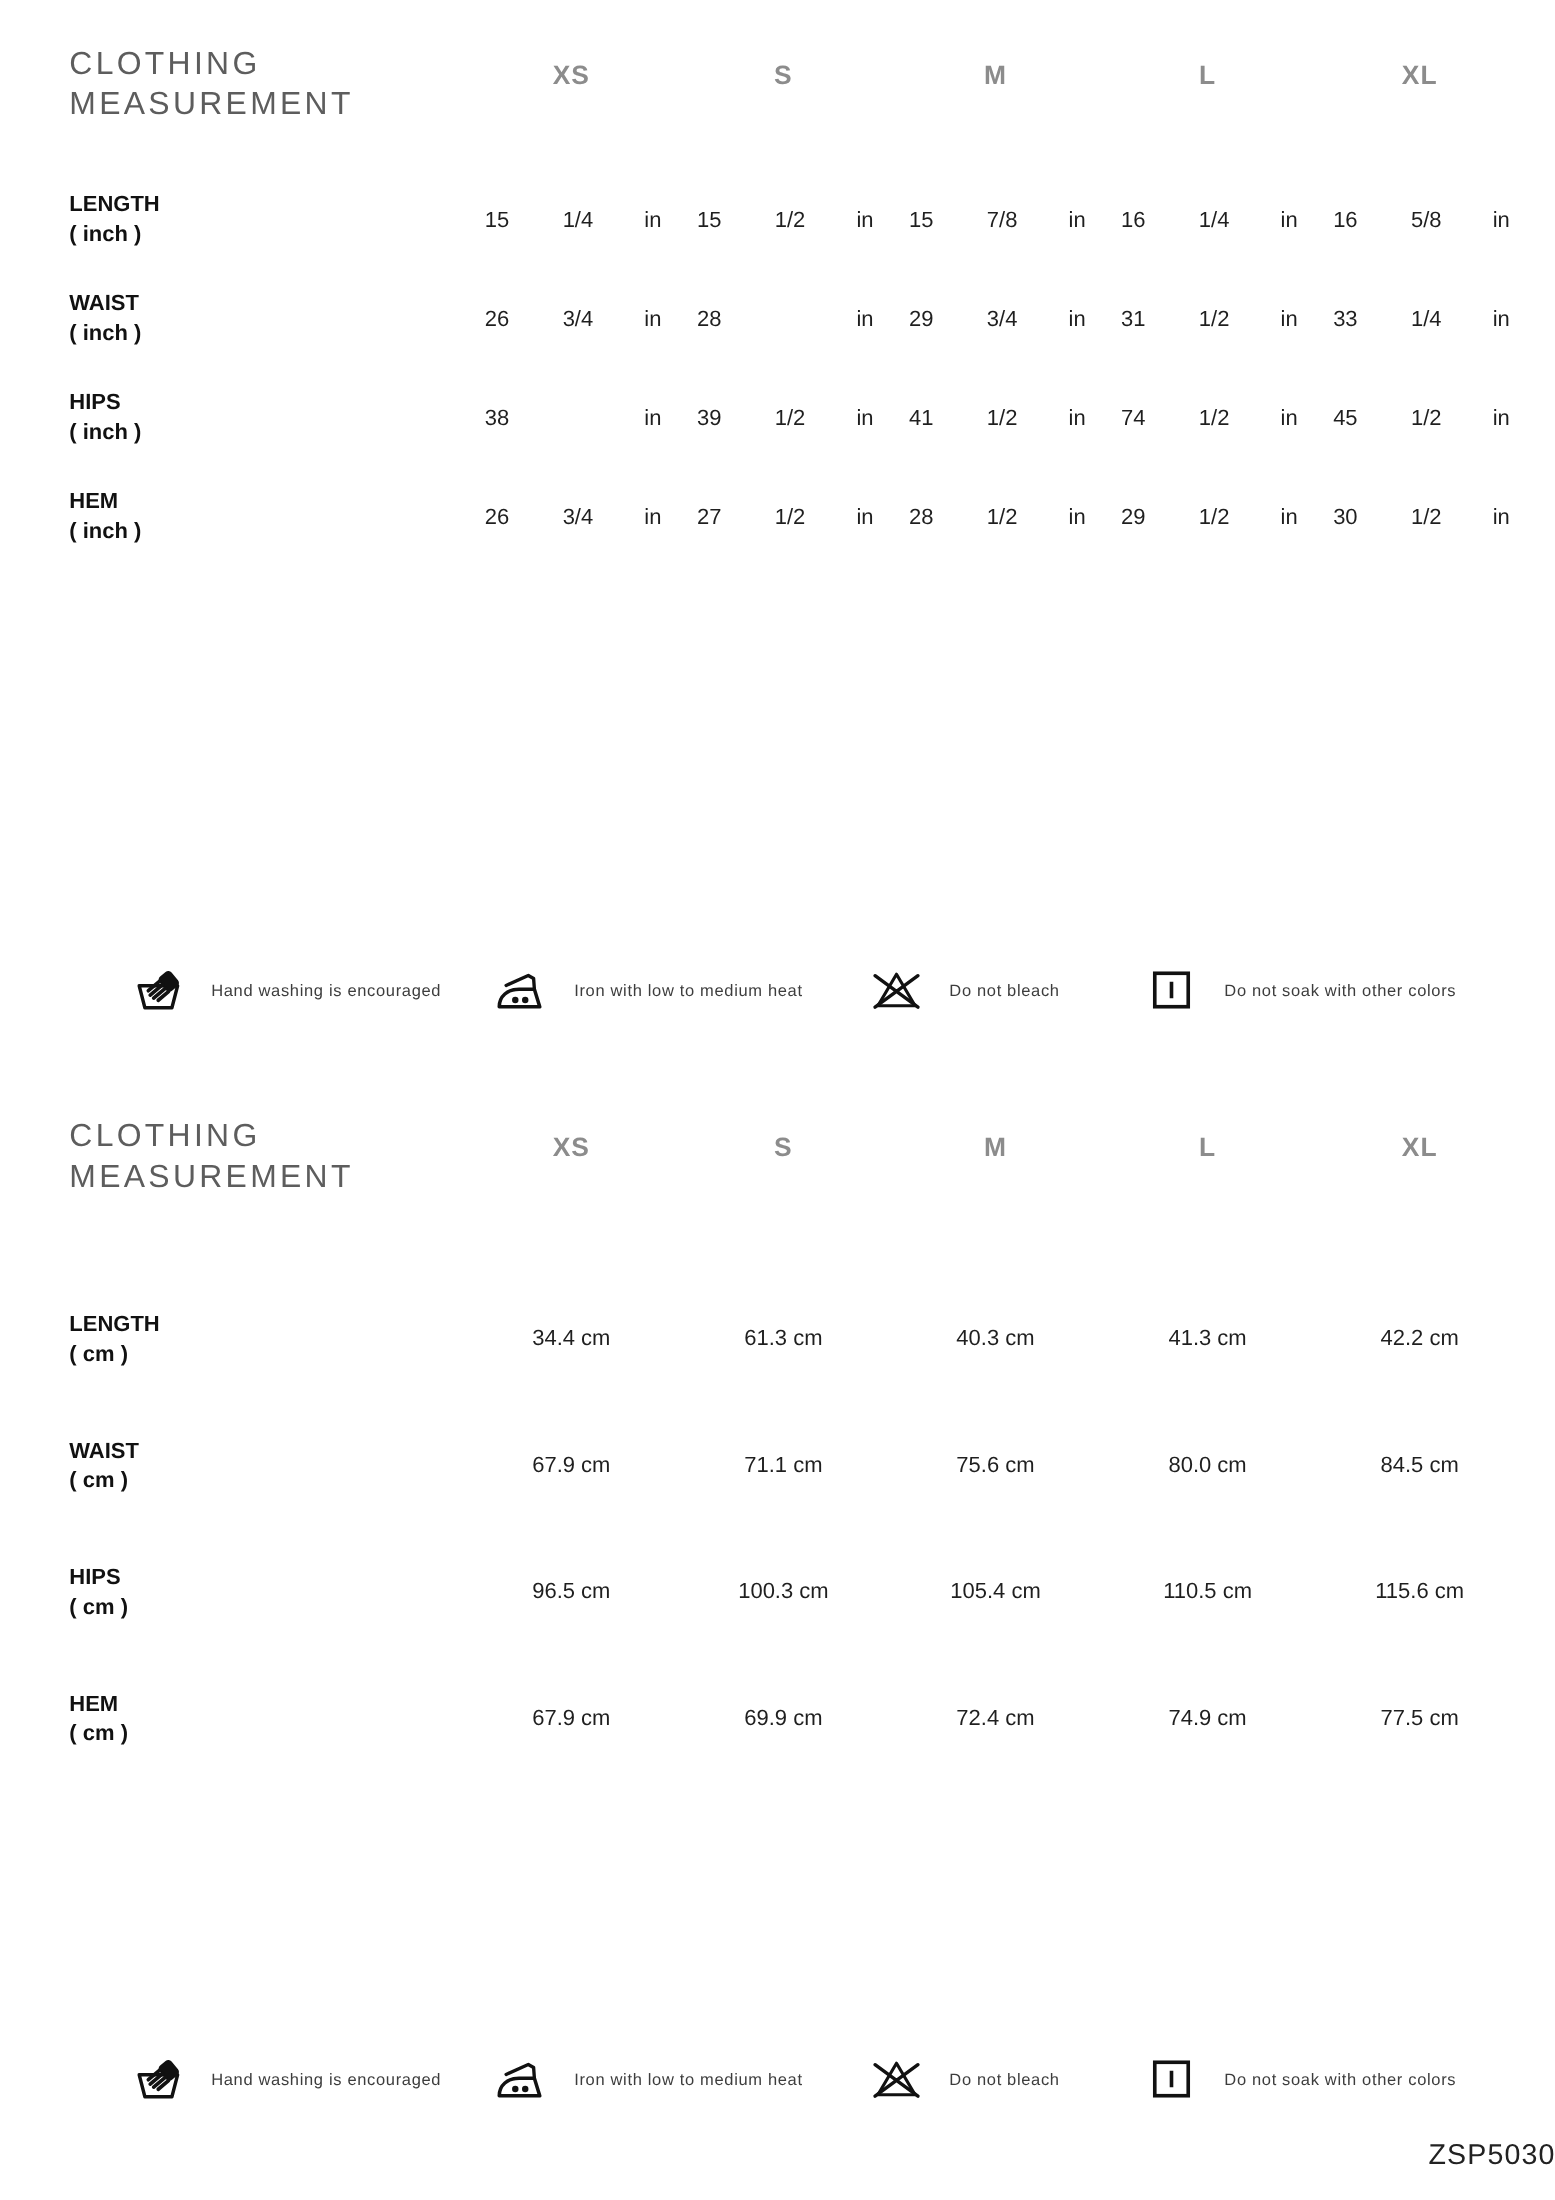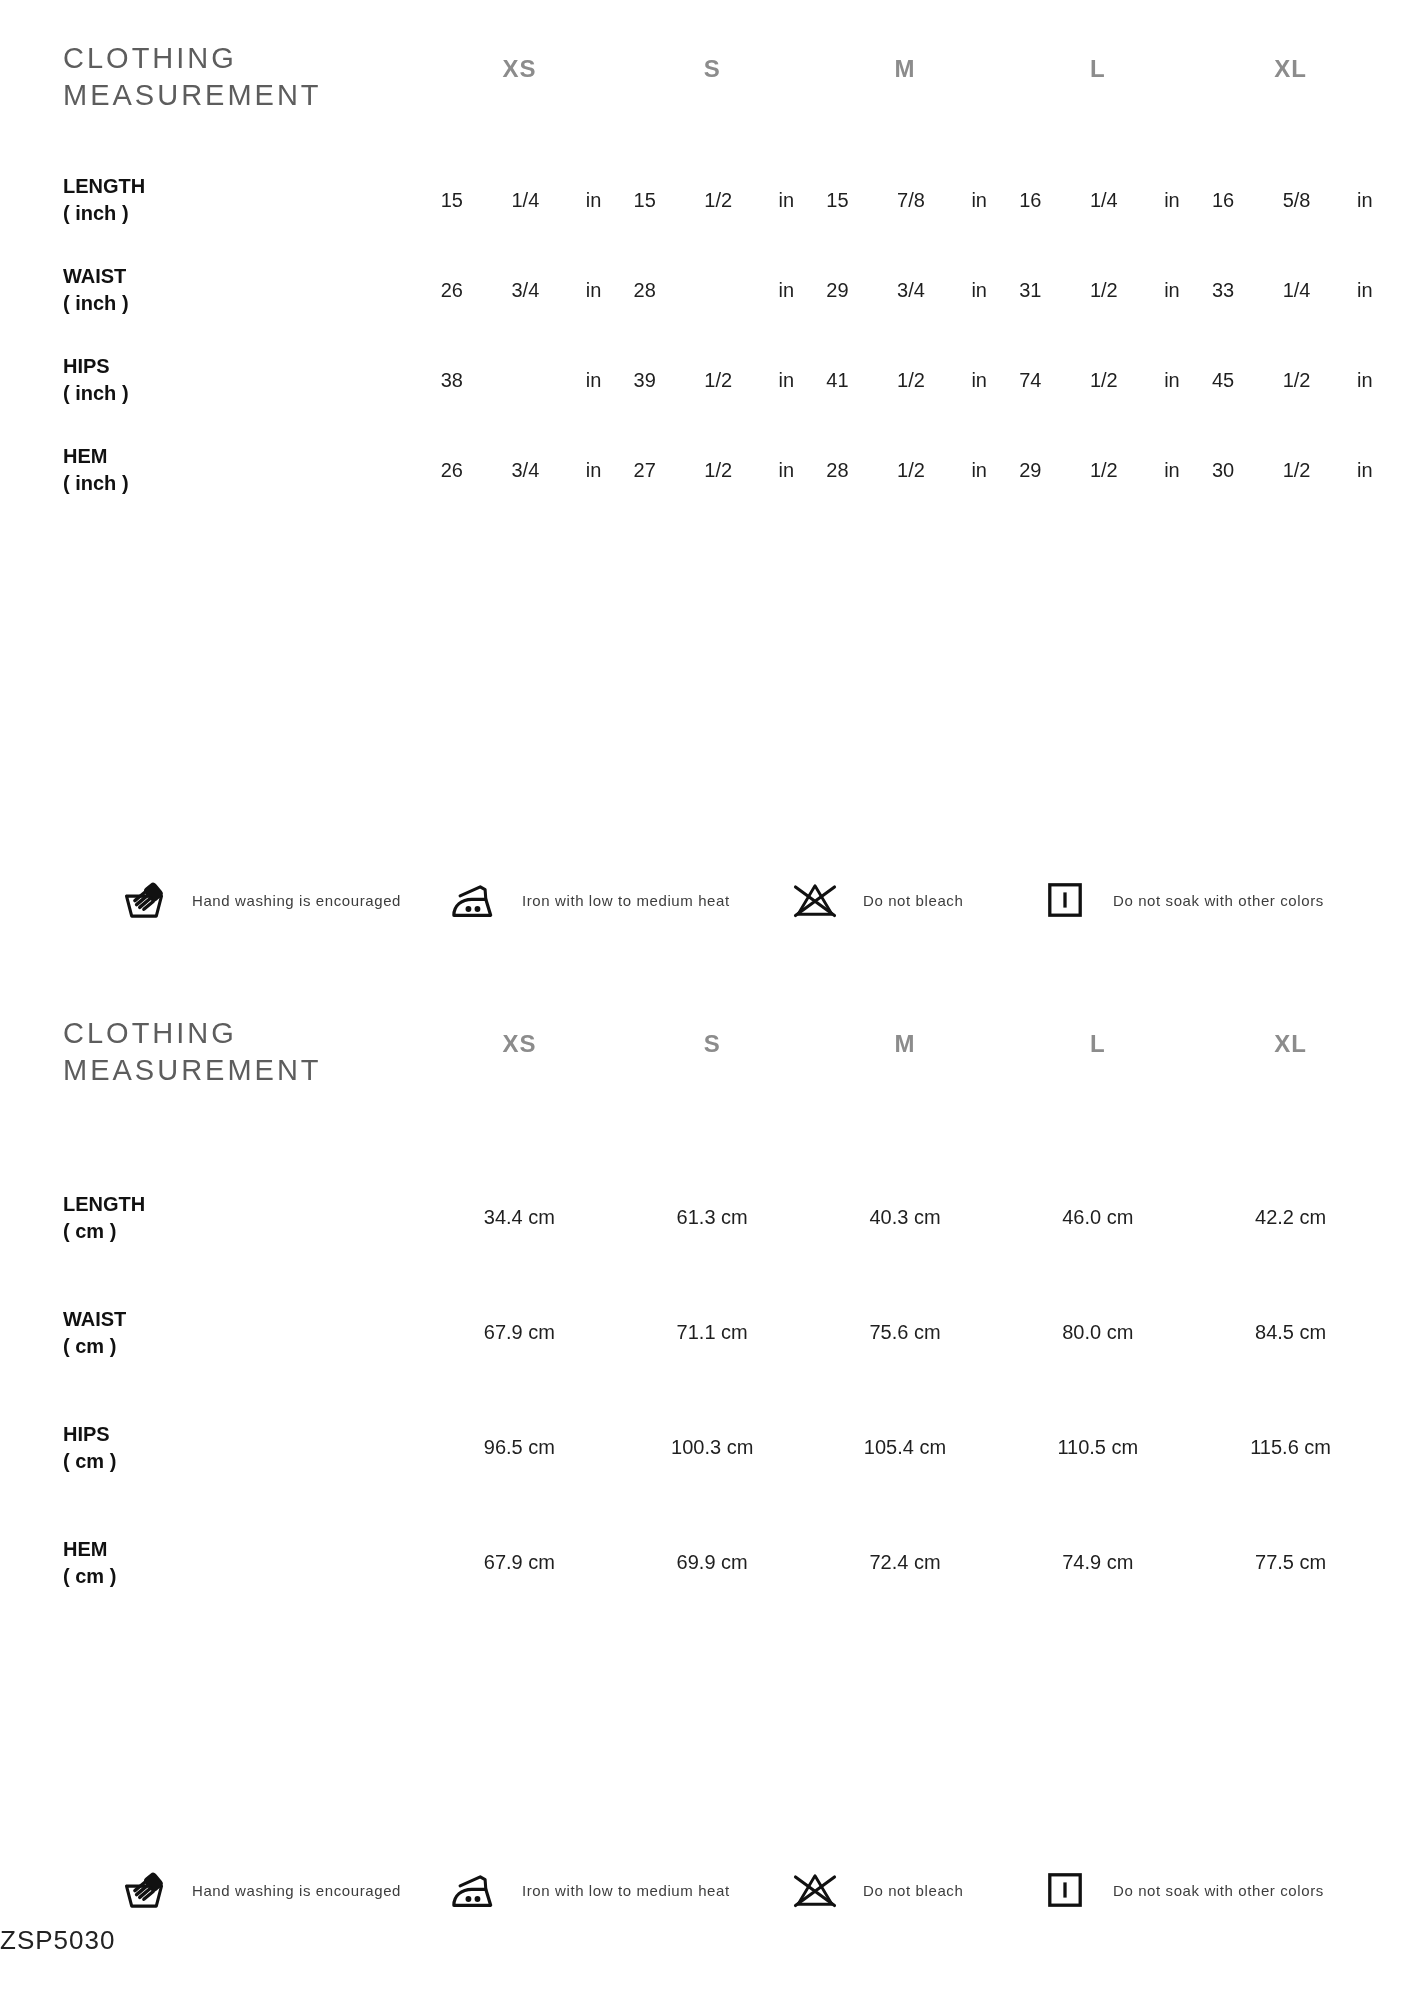--- a/index.html
+++ b/index.html
@@ -35,21 +35,21 @@
   .care-row{position:relative;height:70px;margin-top:350px;}
   .panel2 .care-row{margin-top:235px;}
   .care-item{position:absolute;top:0;height:70px;display:flex;align-items:center;}
   .care-item.c0{left:118px;}
   .care-item.c1{left:448px;}
   .care-item.c2{left:789px;align-items:center;}
   .care-item.c3{left:1039px;}
   .care-ico{display:inline-flex;align-items:center;justify-content:center;width:52px;}
   .care-label{margin-left:22px;font-size:15px;letter-spacing:0.6px;color:#3d3d3d;white-space:nowrap;}
   
-  .footer-code{text-align:left;font-size:26px;letter-spacing:1px;color:#222;}
+  .footer-code{margin-top:18px;text-align:right;font-size:26px;letter-spacing:1px;color:#222;}
 </style>
 </head>
 <body>
 
 <div class="page">
 
   <section class="panel panel1">
     <div class="head-row">
       <h1 class="title">
         <span>CLOTHING</span>
@@ -252,21 +252,21 @@
     </div>
 
     <div class="m-row first">
       <div class="row-label">
         <span class="row-name">LENGTH</span>
         <span class="row-unit">( cm )</span>
       </div>
       <div class="cm-cell">34.4 cm</div>
       <div class="cm-cell">61.3 cm</div>
       <div class="cm-cell">40.3 cm</div>
-      <div class="cm-cell">46.0 cm</div>
+      <div class="cm-cell">41.3 cm</div>
       <div class="cm-cell">42.2 cm</div>
     </div>
 
     <div class="m-row">
       <div class="row-label">
         <span class="row-name">WAIST</span>
         <span class="row-unit">( cm )</span>
       </div>
       <div class="cm-cell">67.9 cm</div>
       <div class="cm-cell">71.1 cm</div>

